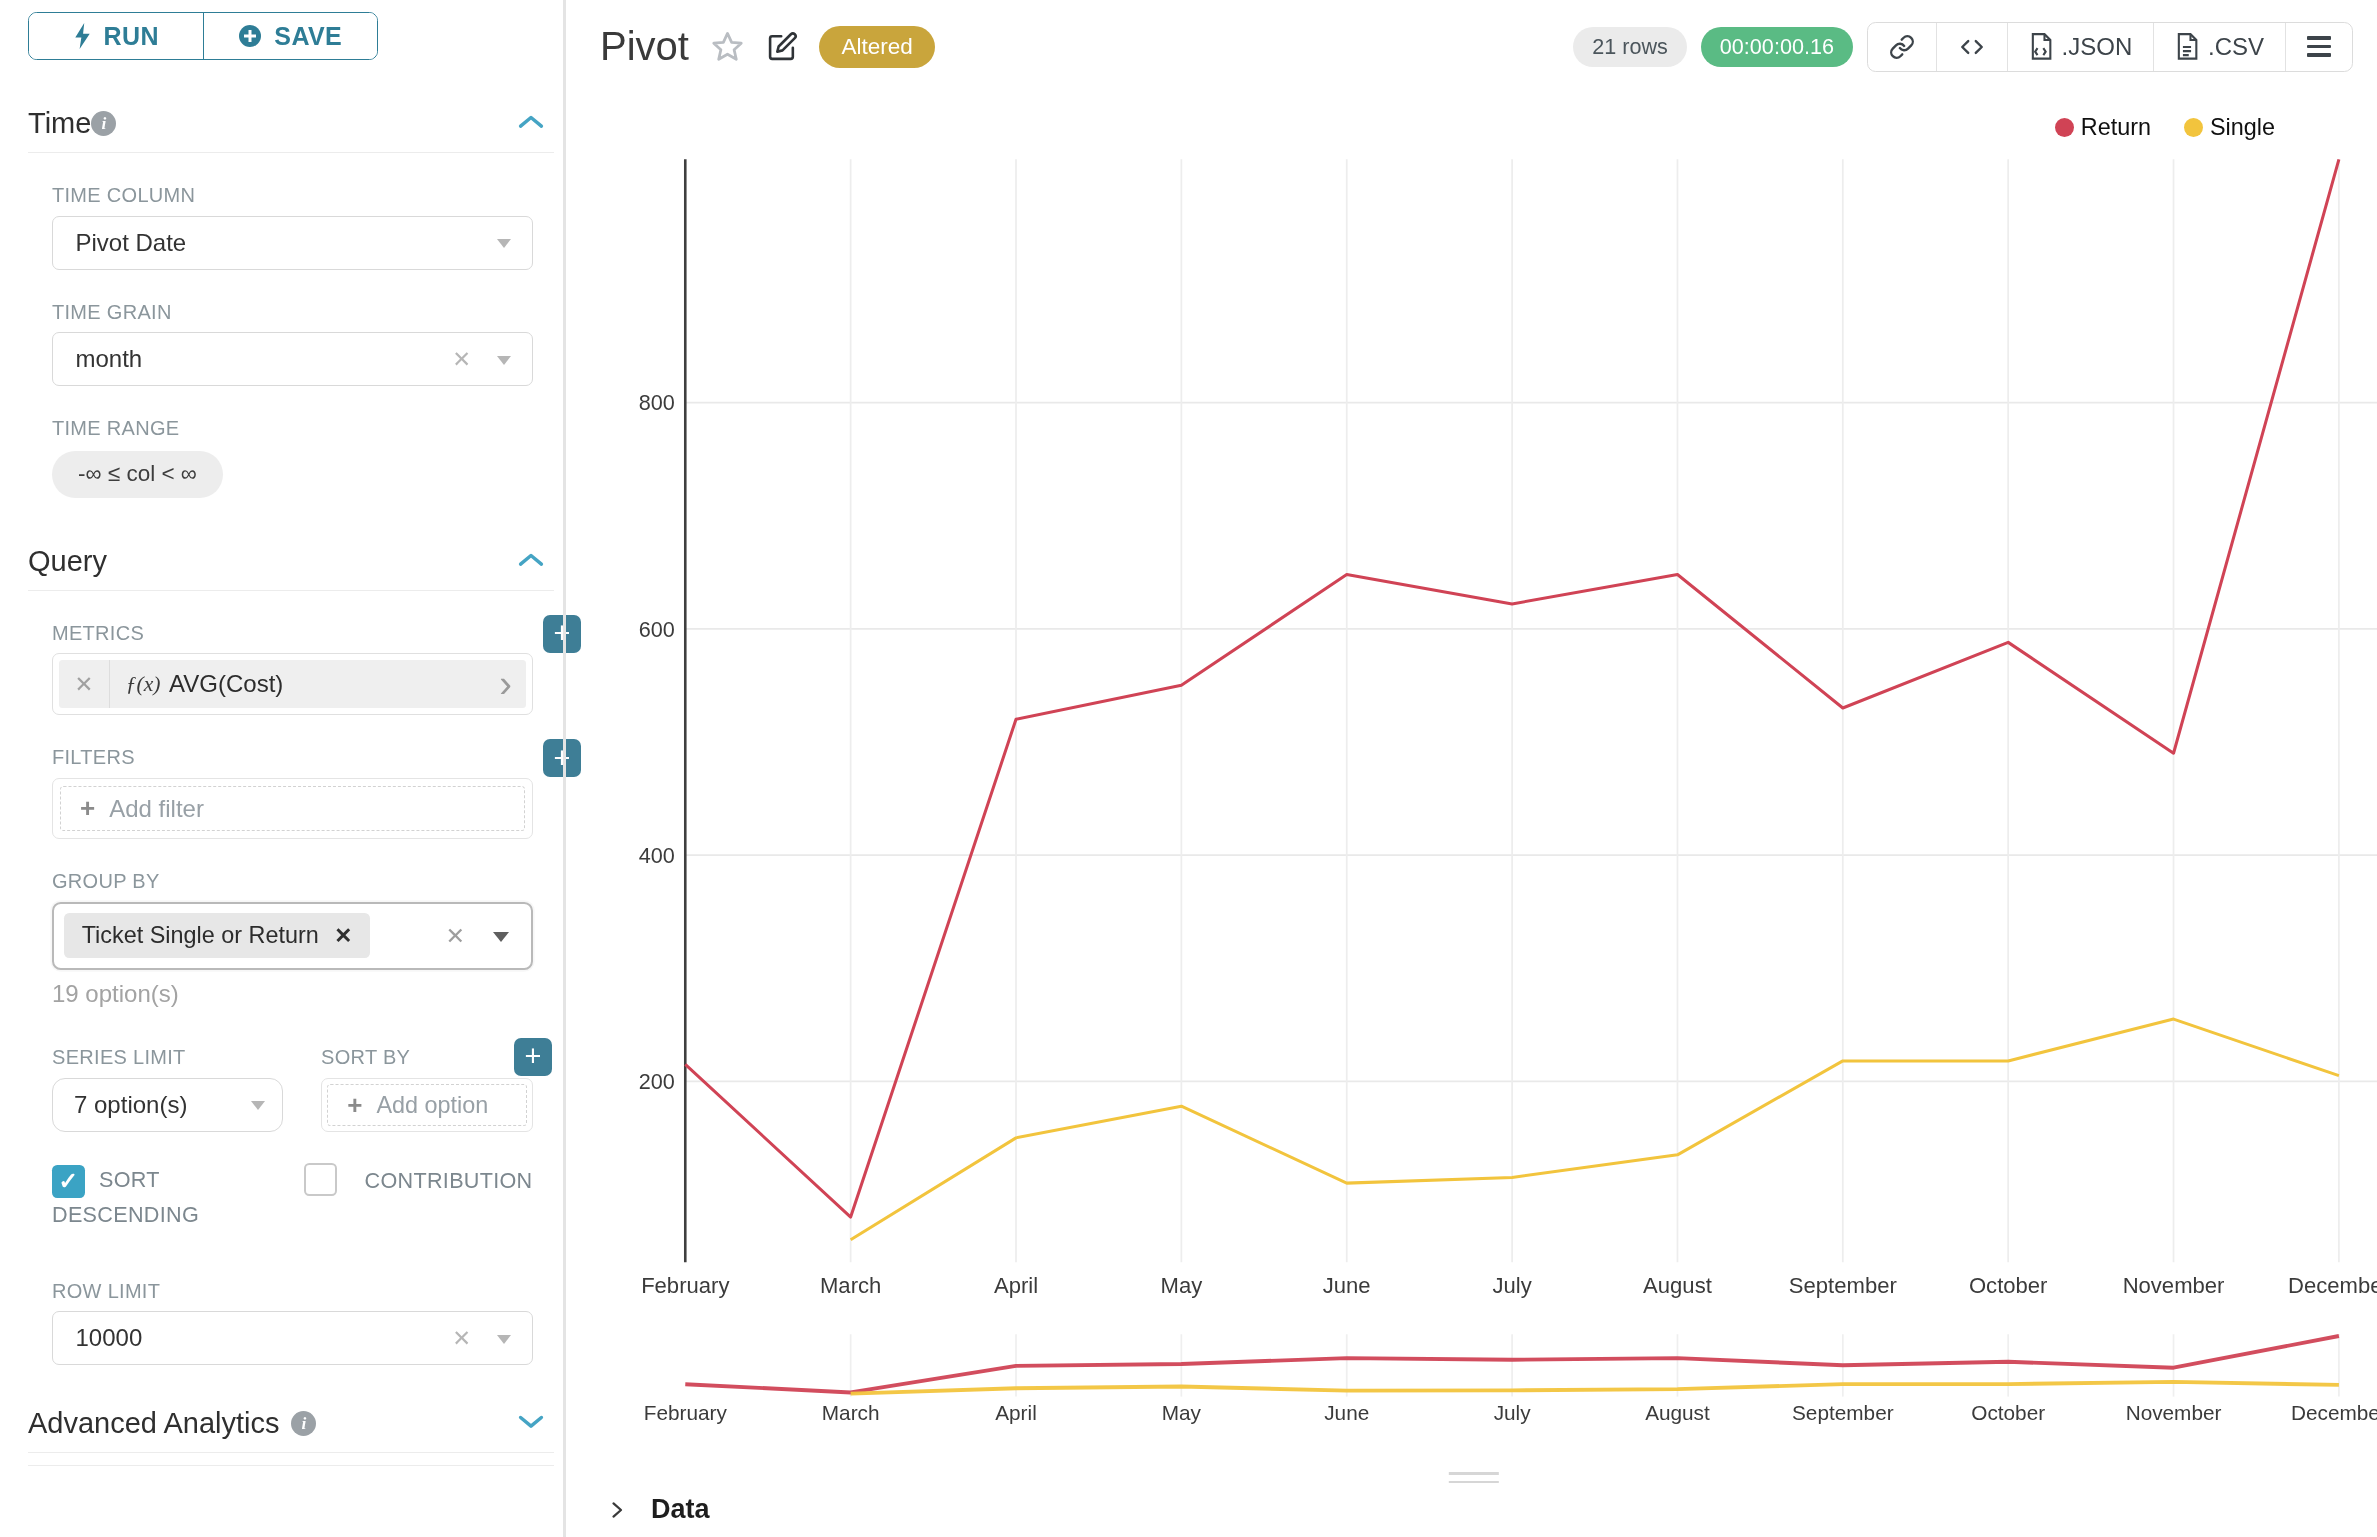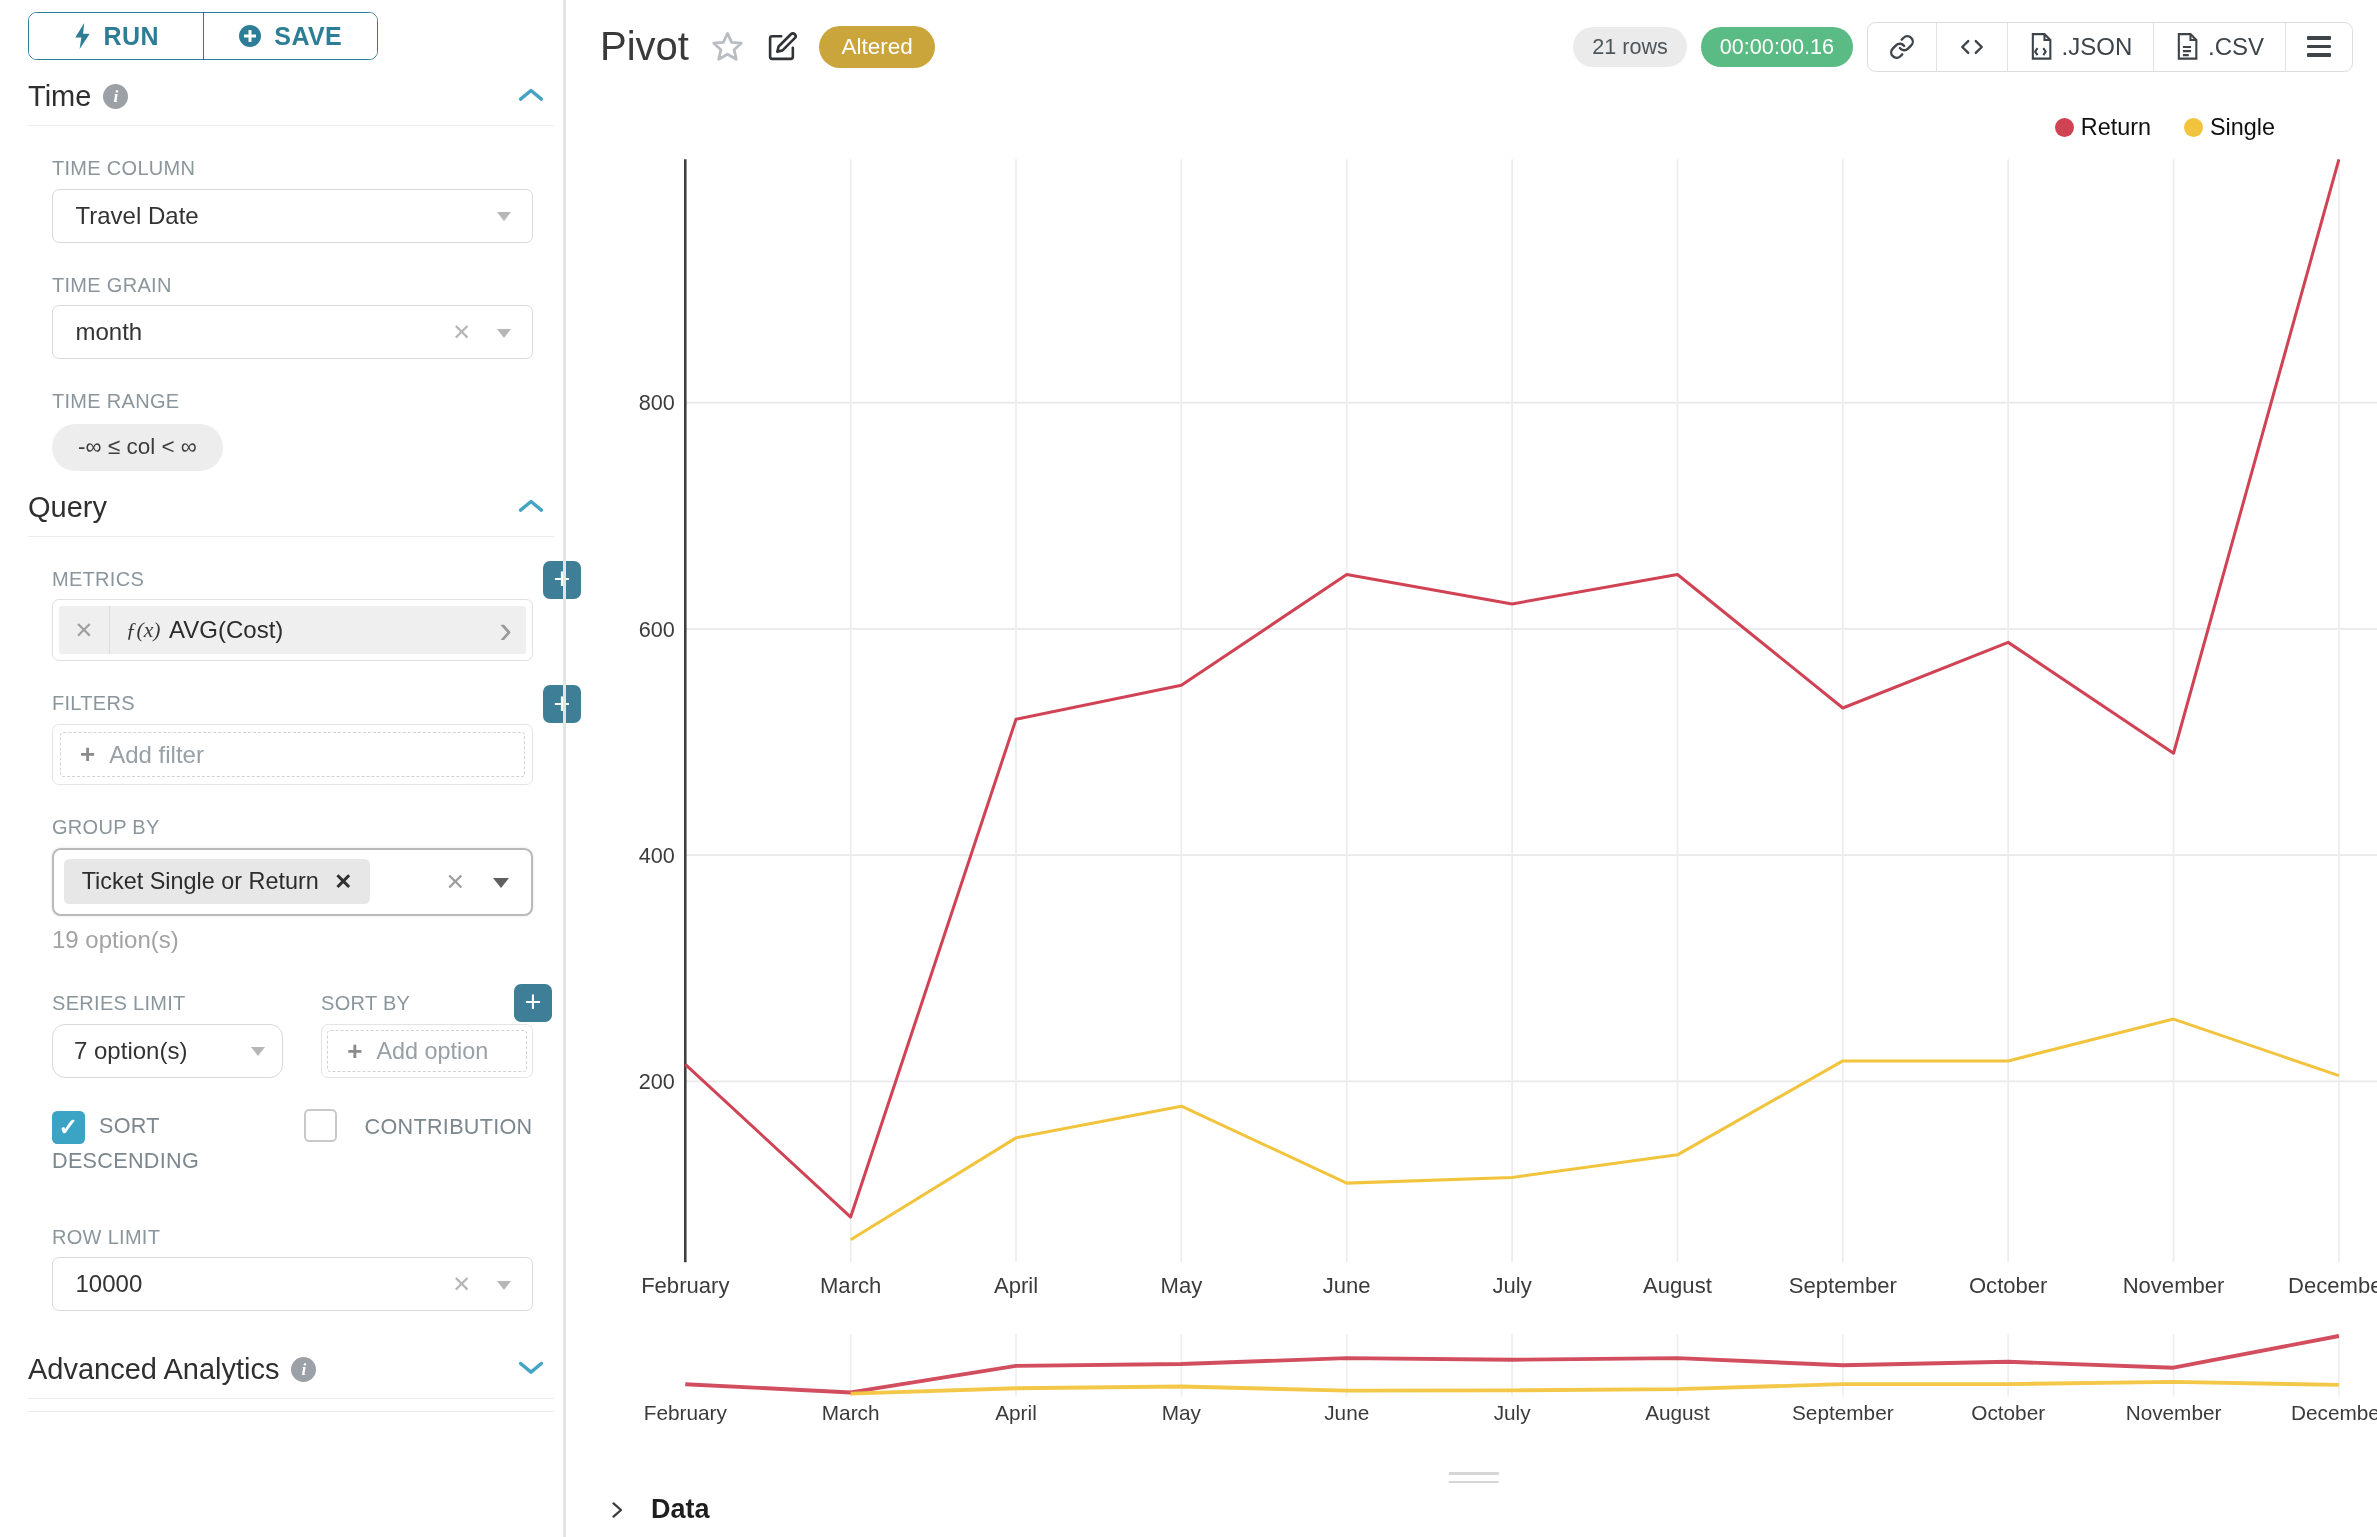--- a/index.html
+++ b/index.html
@@ -11,21 +11,21 @@
   
   .sidebar { position:absolute; left:0; top:0; width:563px; height:1538px; background:#fff; padding:12px 8.7px 0 28px; }
   .v-divider { position:absolute; left:563px; top:0; width:2.6px; height:1538px; background:#e4e4e4; }
 
   .btn-group { display:flex; width:350px; height:48px; border:1.7px solid var(--accent); border-radius:8.7px; overflow:hidden; background:#fff; }
   .btn-group .btn { flex:1; display:flex; align-items:center; justify-content:center; gap:12px;
     color:var(--accent); font-size:25px; font-weight:700; letter-spacing:0.4px; cursor:pointer; background:#fff; border:none; }
   .btn-group .btn + .btn { border-left:1.7px solid var(--accent); }
 
   .section { position:relative; }
-  .sec-head { display:flex; align-items:center; gap:12px; margin-top:20px; }
+  .sec-head { display:flex; align-items:center; margin-top:47px; }
   .sec-title { font-size:29px; color:#2f2f2f; }
   .info-dot { width:25px; height:25px; border-radius:50%; background:#9ba1a6; color:#fff; display:inline-flex; align-items:center; justify-content:center;
     font-family:"Liberation Serif", serif; font-weight:700; font-size:17.3px; font-style:italic; }
   .sec-chevron { margin-left:auto; margin-right:10.4px; }
   .sec-hr { border:none; border-top:1.7px solid #ececec; margin-top:12px; }
 
   .fields { margin-left:24px; width:481px; }
   .field-label { margin-top:31px; font-size:20px; color:#8b969c; letter-spacing:0.3px; }
   .label-row { position:relative; margin-top:31px; }
   .label-row .field-label { margin-top:13px; }
@@ -144,21 +144,21 @@
         <span class="sec-chevron">
           <svg width="26" height="15.6" viewBox="0 0 30 18">
               <polyline points="3,14 15,4 27,14" fill="none" stroke="#45a4c4" stroke-width="4" stroke-linecap="round" stroke-linejoin="round"></polyline>
             </svg>
         </span>
       </div>
       <hr class="sec-hr">
       <div class="fields">
         <div class="field-label">TIME COLUMN</div>
         <div class="select">
-          <span>Travel Date</span>
+          <span>Pivot Date</span>
           <span class="caret"></span>
         </div>
         <div class="field-label">TIME GRAIN</div>
         <div class="select">
           <span>month</span>
           <span class="clear-x">✕</span>
           <span class="caret"></span>
         </div>
         <div class="field-label">TIME RANGE</div>
         <div>

